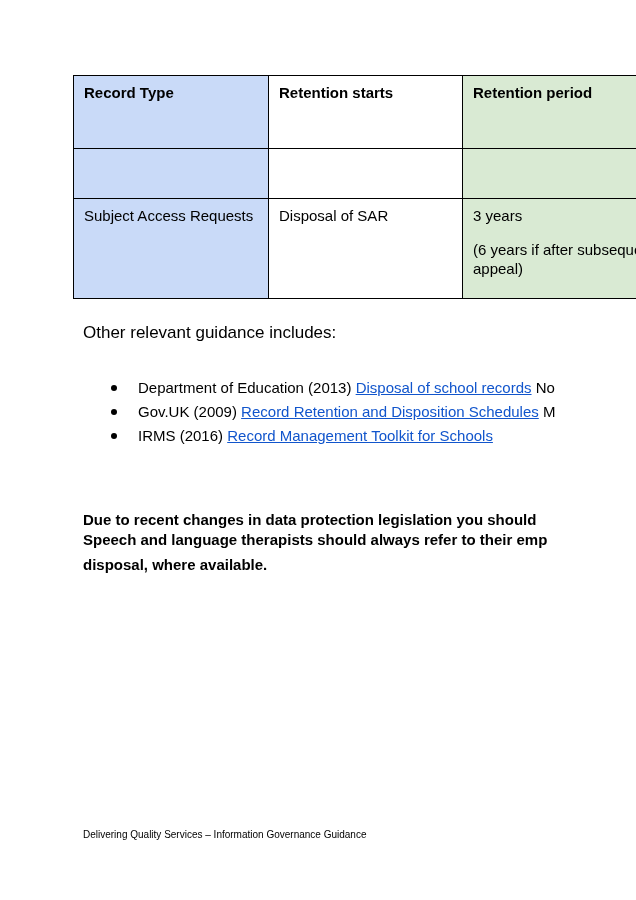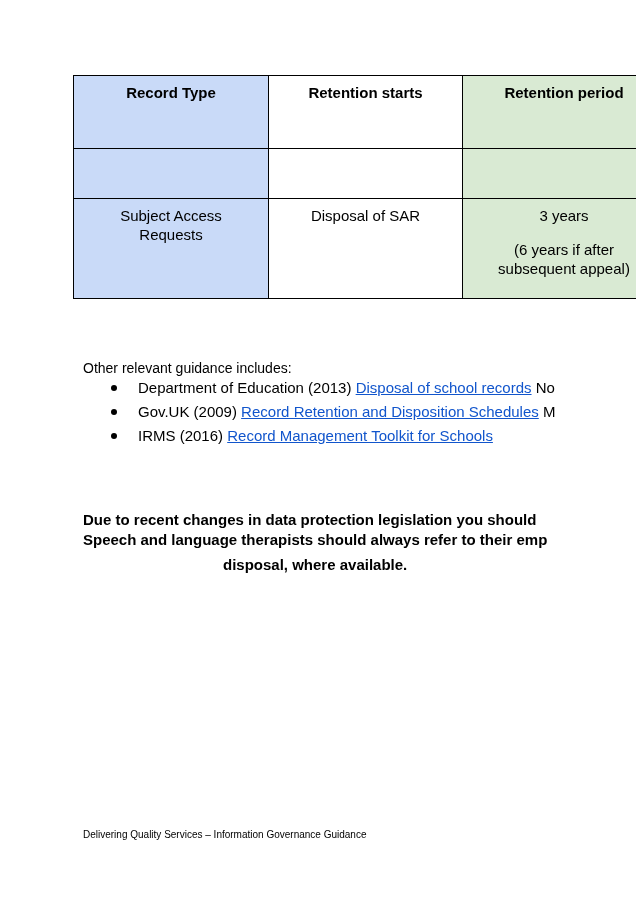--- a/index.html
+++ b/index.html
@@ -9,48 +9,48 @@
   }
   .page{position:absolute;left:0;top:0;width:636px;height:900px;overflow:hidden;background:#ffffff;}
 
   
   .retention-table{
     position:absolute;left:73px;top:75px;width:592px;
     border-collapse:collapse;table-layout:fixed;
     font-size:15px;line-height:19px;
   }
   .retention-table th,.retention-table td{
-    border:1px solid #000000;vertical-align:top;text-align:center;
-    padding:7px 18px;overflow:hidden;
+    border:1px solid #000000;vertical-align:top;text-align:left;
+    padding:7px 10px;overflow:hidden;
   }
   .retention-table th{font-weight:bold;}
   .row-header{height:73px;}
   .row-empty{height:50px;}
   .row-sar{height:100px;}
   .col-blue{background:var(--col-blue,#c9daf8);}
   .col-green{background:var(--col-green,#d9ead3);}
   .cell-bold{font-weight:normal;}
   .retention-table p{margin:0 0 15px 0;}
   .retention-table p:last-child{margin-bottom:0;}
 
   
-  .intro{position:absolute;left:83px;top:360px;font-size:14px;line-height:17px;white-space:nowrap;}
+  .intro{position:absolute;left:83px;top:324px;font-size:17px;line-height:17px;white-space:nowrap;}
   .guidance-list{position:absolute;left:110px;top:376px;margin:0;padding:0;list-style:none;}
   .guidance-list li{
     position:relative;padding-left:28px;font-size:15px;line-height:24px;white-space:nowrap;
   }
   .bullet-dot{
     position:absolute;left:1px;top:9px;width:6px;height:6px;border-radius:50%;background:#000000;
     display:inline-block;
   }
   a.doc-link{color:var(--link-color,#1155cc);text-decoration:underline;}
 
   .bold-para{position:absolute;font-size:15px;font-weight:bold;line-height:25px;}
   .para-1{left:83px;top:487px;white-space:nowrap;margin-top:20px;}
-  .para-2{left:83px;top:527px;text-align:center;}
+  .para-2{left:83px;top:527px;}
   .para-2 .line-cut{white-space:nowrap;}
 
   .footer{position:absolute;left:83px;top:827px;font-size:10px;line-height:16px;white-space:nowrap;}
 </style>
 </head>
 <body style="--col-blue: #c9daf8; --col-green: #d9ead3; --link-color: #1155cc;">
 
 <div class="page">
 
   <table class="retention-table">

